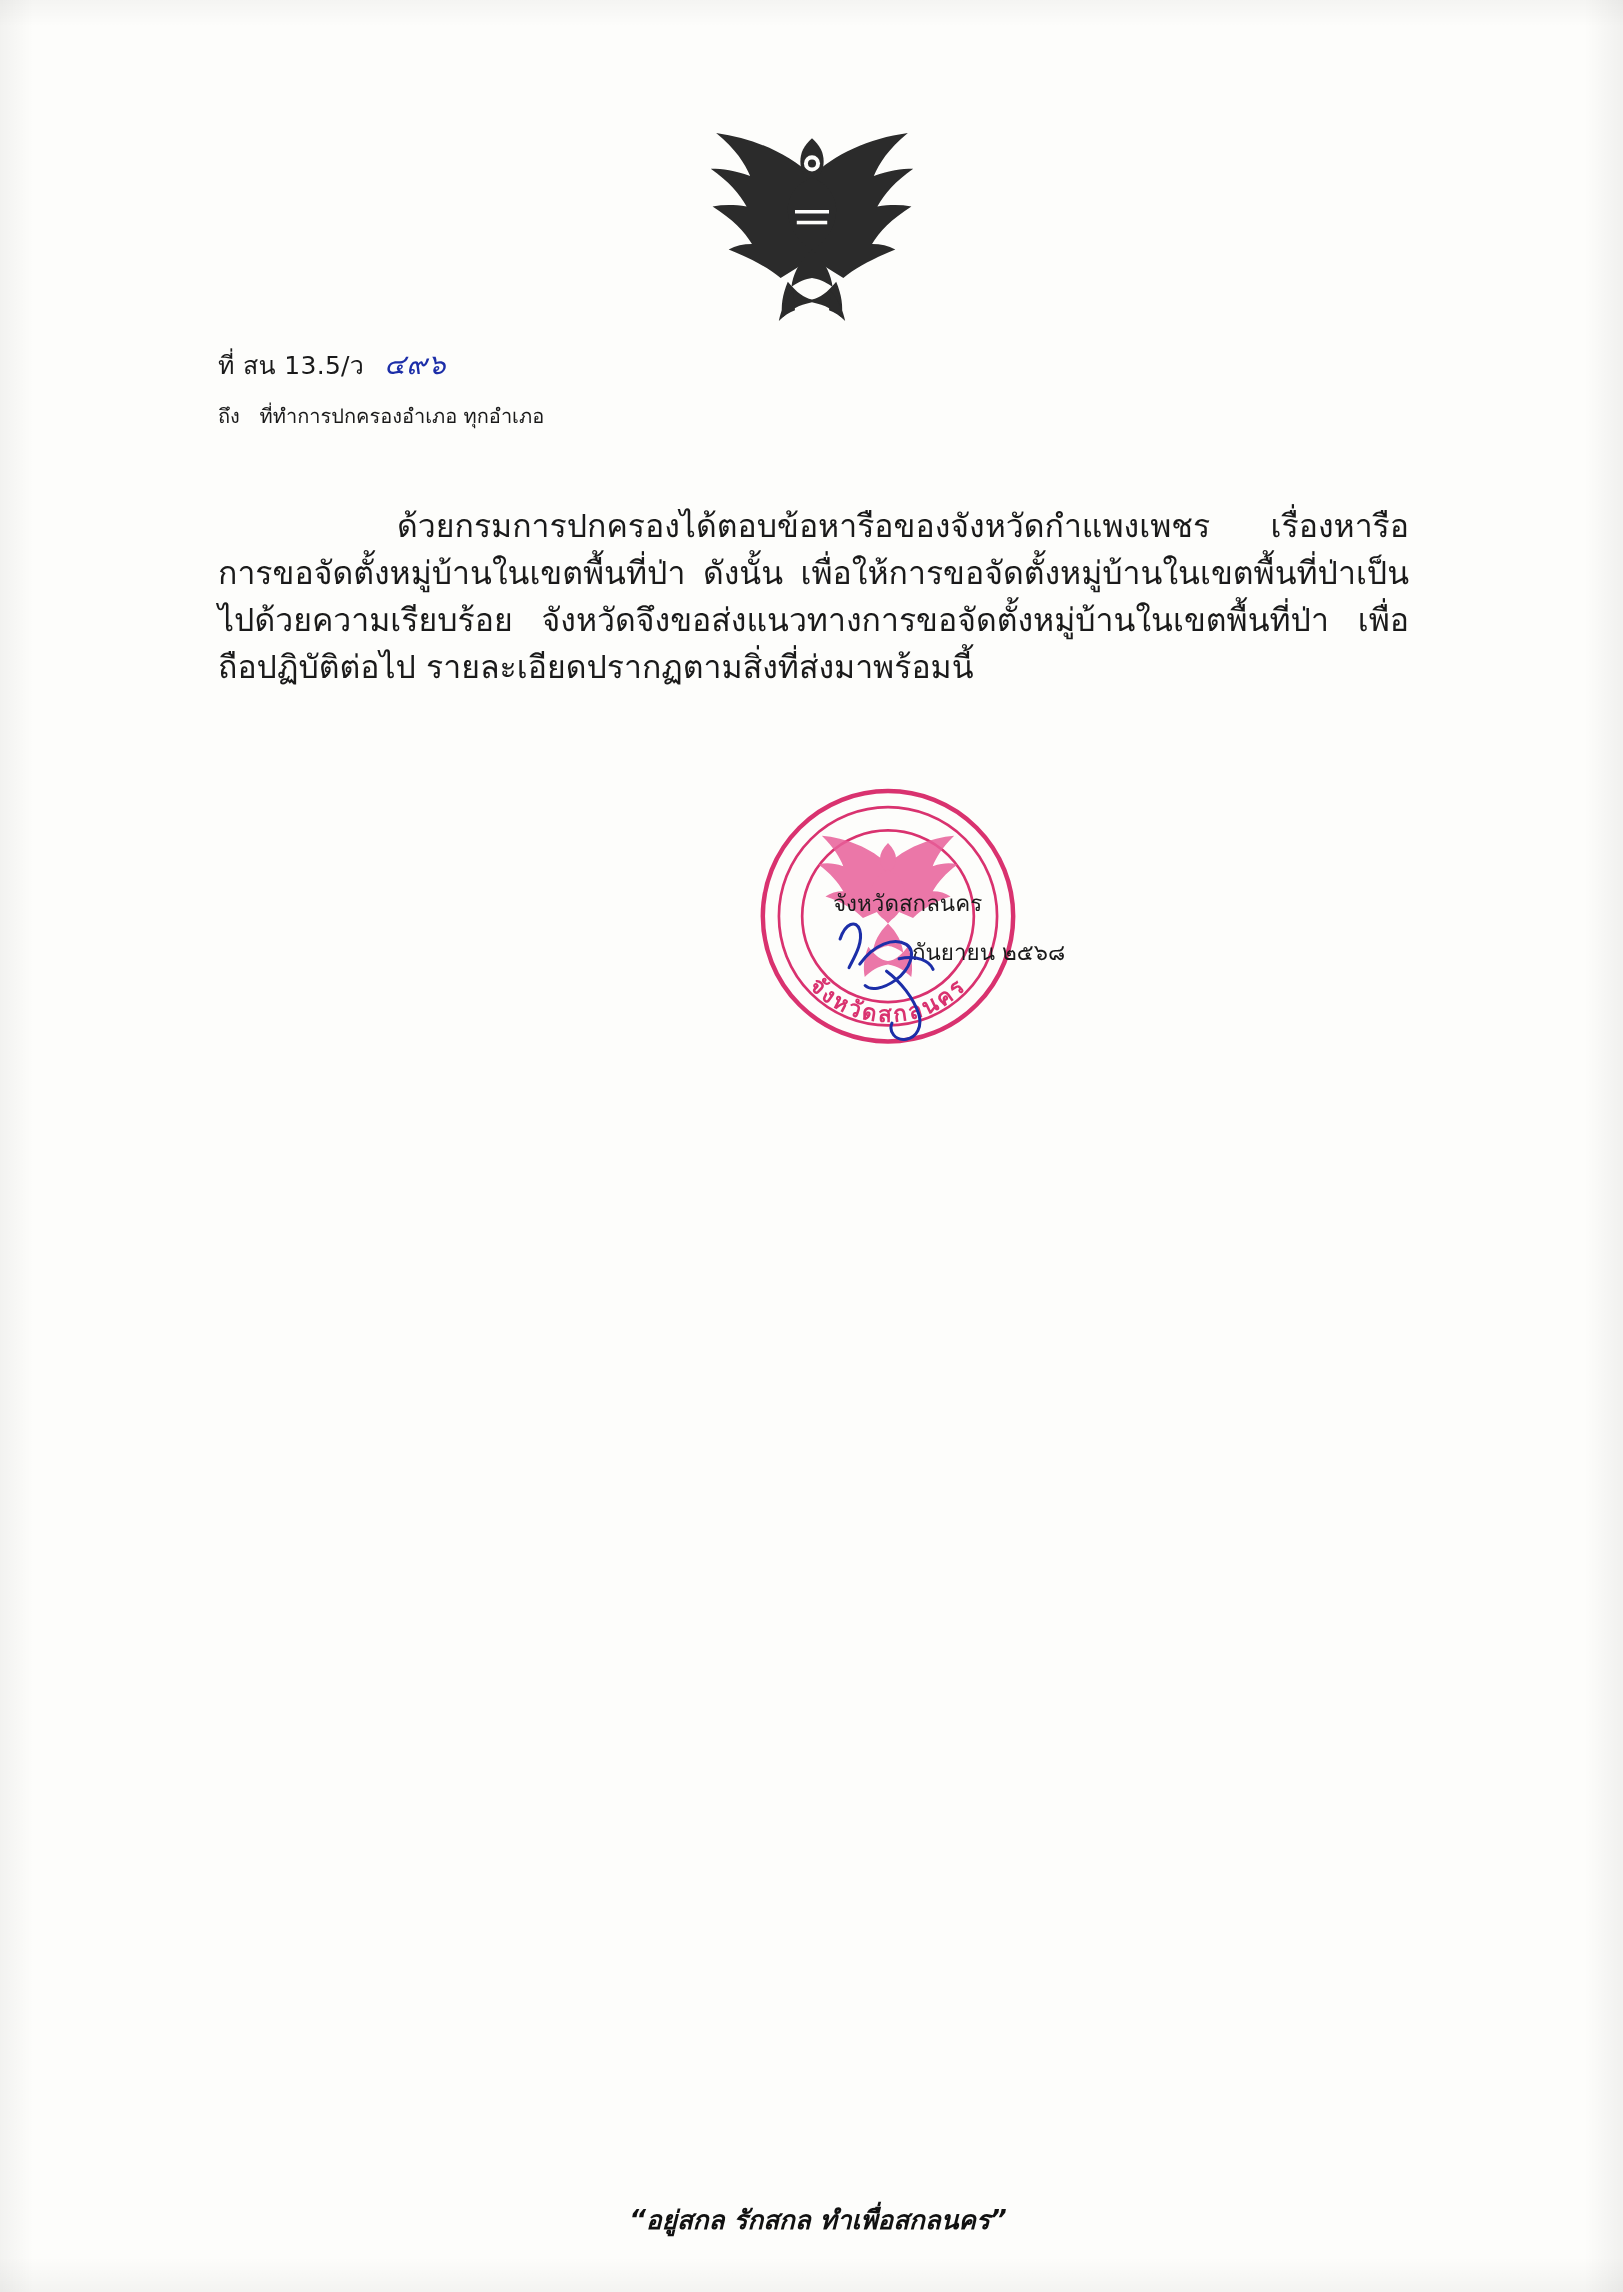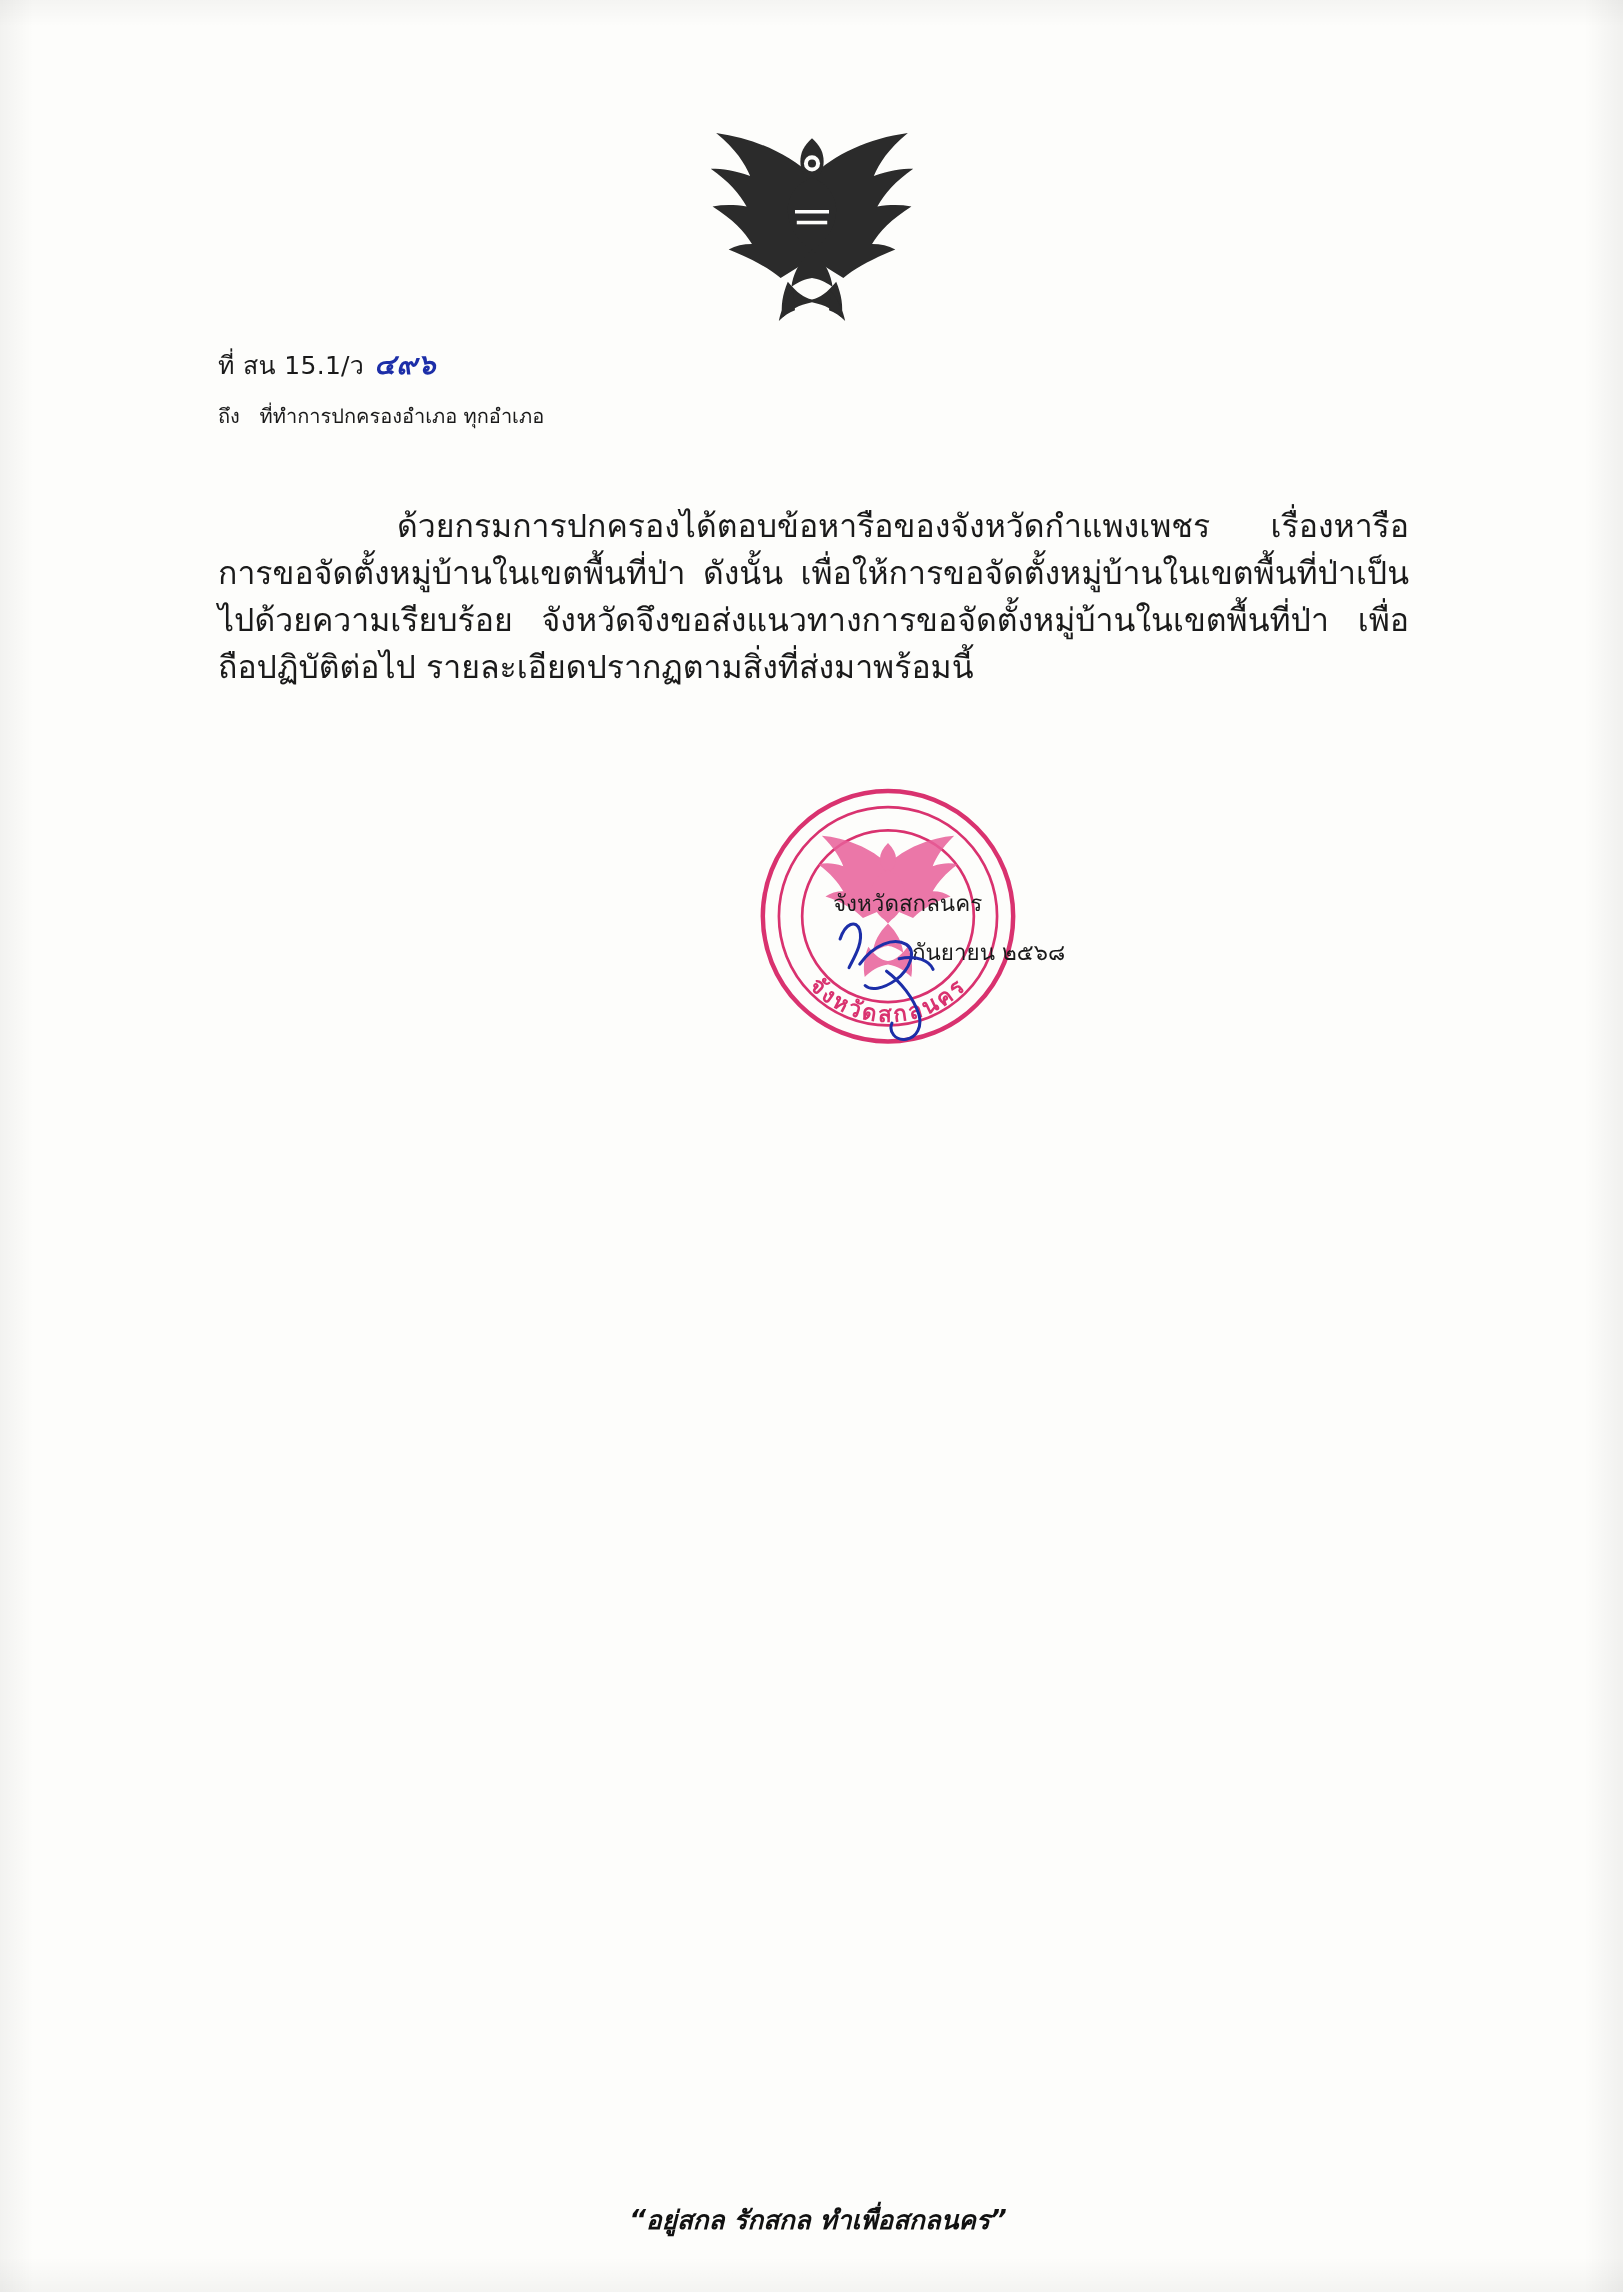--- a/index.html
+++ b/index.html
@@ -54,22 +54,22 @@
     font-size: 25px;
     color: #1a1a1a;
     letter-spacing: 0.3px;
     white-space: nowrap;
   }
   .doc-number .handwrite {
     font-family: "DejaVu Serif", serif;
     color: #1c2ea8;
     font-size: 28px;
     font-style: italic;
-    font-weight: bold;
-    margin-left: 10px;
+    font-weight: normal;
+    margin-left: 20px;
     letter-spacing: 0.9px;
   }
   .addressee {
     position: absolute;
     left: 218px;
     top: 400px;
     font-family: "DejaVu Sans", sans-serif;
     font-size: 20px;
     color: #1a1a1a;
     white-space: nowrap;
@@ -178,21 +178,21 @@
           <path d="M98 176 C92 190 90 204 92 216 C100 208 110 202 125 199 C140 202 150 208 158 216
                    C160 204 158 190 152 176 C142 188 134 194 125 196 C116 194 108 188 98 176 Z"></path>
 
           <path d="M104 186 C96 196 90 208 88 220 C94 214 100 210 106 208 Z"></path>
           <path d="M146 186 C154 196 160 208 162 220 C156 214 150 210 144 208 Z"></path>
         </g>
       </svg>
     </div>
 
     <div class="doc-number">
-      <span>ที่ สน 15.1/ว</span><span class="handwrite">๔๙๖</span>
+      <span>ที่ สน 13.5/ว</span><span class="handwrite">๔๙๖</span>
     </div>
 
     <div class="addressee">
       <span class="to-label">ถึง</span><span>ที่ทำการปกครองอำเภอ ทุกอำเภอ</span>
     </div>
 
     <div class="body-para">ด้วยกรมการปกครองได้ตอบข้อหารือของจังหวัดกำแพงเพชร เรื่องหารือการขอจัดตั้งหมู่บ้านในเขตพื้นที่ป่า ดังนั้น เพื่อให้การขอจัดตั้งหมู่บ้านในเขตพื้นที่ป่าเป็นไปด้วยความเรียบร้อย จังหวัดจึงขอส่งแนวทางการขอจัดตั้งหมู่บ้านในเขตพื้นที่ป่า เพื่อถือปฏิบัติต่อไป รายละเอียดปรากฏตามสิ่งที่ส่งมาพร้อมนี้</div>
 
     <div class="seal">
       <svg viewBox="0 0 340 360" width="304" height="322" aria-hidden="true">

